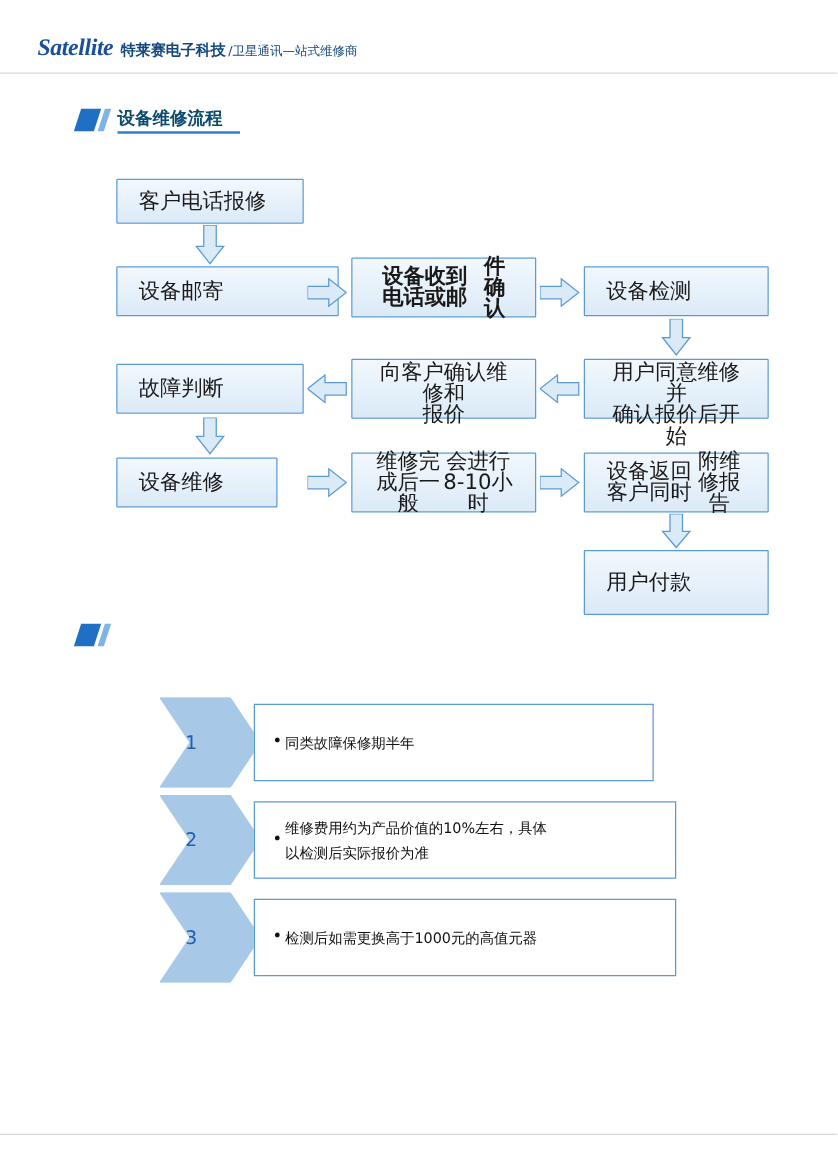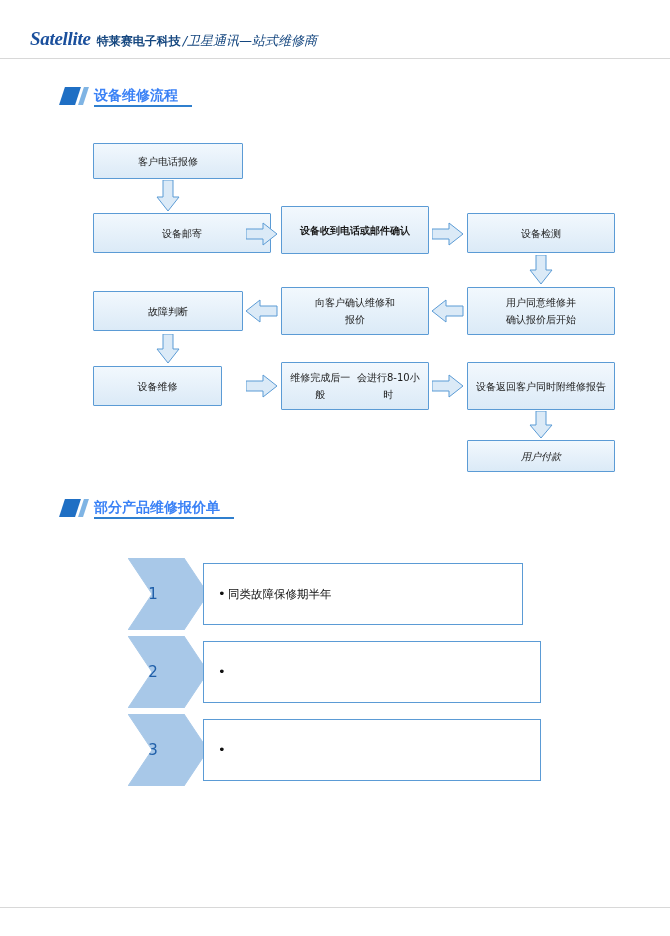--- a/index.html
+++ b/index.html
@@ -34,24 +34,23 @@
   }
   .logo-cn {
     font-family: "DejaVu Sans", sans-serif;
     font-weight: bold;
     font-size: 12px;
     color: #14467f;
     margin-left: 6px;
   }
   .logo-sub {
     font-family: "DejaVu Sans", sans-serif;
-    font-size: 13px;
+    font-size: 10px;
     color: #14467f;
     margin-left: 2px;
-    font-style: italic;
   }
   .header-rule {
     position: absolute;
     top: 58px;
     left: 0;
     width: 670px;
     height: 1px;
     background: #d8d8d8;
   }
 
@@ -76,42 +75,41 @@
     background: #7fb4e4;
     transform: skewX(-18deg);
     margin-right: 8px;
     margin-left: -5px;
     flex: none;
   }
   .section-title .txt {
     font-family: "DejaVu Sans", sans-serif;
     font-weight: bold;
     font-size: 14px;
-    color: #3b82f6;
+    color: #0c4a6e;
     white-space: nowrap;
     padding-right: 14px;
     border-bottom: 2px solid #2f7fce;
     line-height: 20px;
   }
 
   
   .fbox {
     position: absolute;
     box-sizing: border-box;
     border: 1px solid #5b9bd5;
     background: linear-gradient(to bottom, #f2f8fd 0%, #dbeaf7 100%);
     display: flex;
     align-items: center;
-    justify-content: center;
     text-align: center;
     font-family: "DejaVu Sans", sans-serif;
-    font-size: 10px;
+    font-size: 17px;
     color: #1a1a1a;
     line-height: 17px;
-    padding: 2px 5px;
+    padding: 2px 17px;
     border-radius: 1px;
   }
   .fbox span { display: block; }
 
   
   .arrow {
     position: absolute;
   }
   .arrow svg { display: block; }
 
@@ -282,28 +280,27 @@
   <span>设备返回客户同时</span>
   <span>附维修报告</span>
 </div>
 
 <div class="arrow" style="top:411px; left:529px;">
   <svg width="24" height="28" viewBox="0 0 24 28">
     <polygon points="7,0 17,0 17,14 23,14 12,27 1,14 7,14" fill="#dbeaf7" stroke="#5b9bd5" stroke-width="1"></polygon>
   </svg>
 </div>
 
-<div class="fbox" style="top:440px; left:467px; width:148px; height:32px;font-style:italic;">
+<div class="fbox" style="top:440px; left:467px; width:148px; height:52px;">
   <span>用户付款</span>
 </div>
 
 <div class="section-title" style="top:497px; left:62px;">
   <div class="bar"></div>
   <div class="bar2"></div>
-  <div class="txt">部分产品维修报价单</div>
 </div>
 
 <div class="chev" style="top:558px; left:128px;">
   <svg width="80" height="72" viewBox="0 0 80 72">
     <polygon points="0,0 56,0 80,36 56,72 0,72 24,36" fill="#a8c8e8" stroke="#a8c8e8" stroke-width="1"></polygon>
   </svg>
   <div class="num">1</div>
 </div>
 <div class="note" style="top:563px; left:203px; width:320px; height:62px;">
   <div class="bullet">•</div>
@@ -313,27 +310,32 @@
 </div>
 
 <div class="chev" style="top:636px; left:128px;">
   <svg width="80" height="72" viewBox="0 0 80 72">
     <polygon points="0,0 56,0 80,36 56,72 0,72 24,36" fill="#a8c8e8" stroke="#a8c8e8" stroke-width="1"></polygon>
   </svg>
   <div class="num">2</div>
 </div>
 <div class="note" style="top:641px; left:203px; width:338px; height:62px;">
   <div class="bullet">•</div>
+  <div class="ntxt">
+    <div>维修费用约为产品价值的10%左右，具体</div>
+    <div>以检测后实际报价为准</div>
+  </div>
 </div>
 
 <div class="chev" style="top:714px; left:128px;">
   <svg width="80" height="72" viewBox="0 0 80 72">
     <polygon points="0,0 56,0 80,36 56,72 0,72 24,36" fill="#a8c8e8" stroke="#a8c8e8" stroke-width="1"></polygon>
   </svg>
   <div class="num">3</div>
 </div>
 <div class="note" style="top:719px; left:203px; width:338px; height:62px;">
   <div class="bullet">•</div>
   <div class="ntxt">
+    <div>检测后如需更换高于1000元的高值元器</div>
   </div>
 </div>
 
 <div class="footer-rule"></div>
 
 </body></html>

